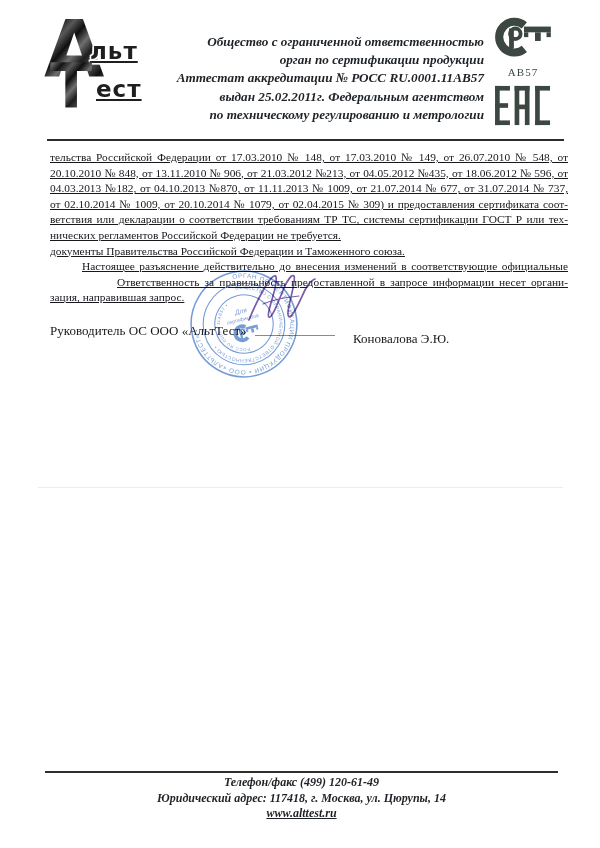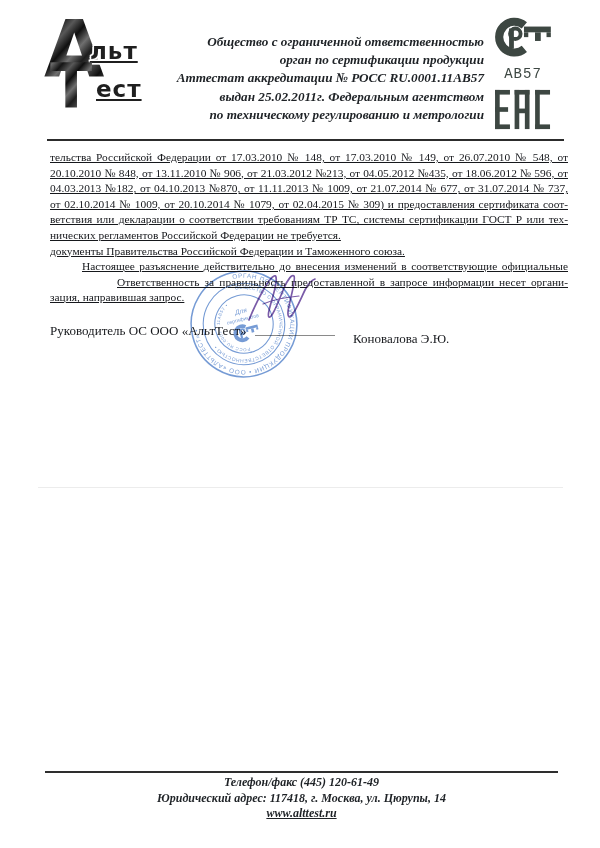--- a/index.html
+++ b/index.html
@@ -32,21 +32,21 @@
 
   .org-text {
     position:absolute; left:148px; top:33px; width:336px; text-align:right;
     font-weight:bold; font-style:italic; font-size:13.2px; line-height:18.2px;
     color:#1e2226;
   }
 
   .marks { position:absolute; left:478px; top:16px; width:90px; text-align:center; }
   .marks svg { display:block; margin:0 auto; }
   .rst-code {
-    font-family:Liberation Mono, monospace; font-size:14px; letter-spacing:1px;
+    font-family:Liberation Serif, serif; font-size:11px; letter-spacing:1px;
     color:#3d4742; margin-top:2px; font-weight:500;
   }
   .eac-wrap { margin-top:7px; }
 
   .header-rule { position:absolute; left:47px; top:139px; width:517px; height:2px; background:#2c2c2c; }
 
   
   .body-text { position:absolute; left:50px; top:150px; width:518px; font-size:11.4px; line-height:15.6px; color:#16181c;text-decoration:underline; }
   .body-line { text-align:justify; text-align-last:justify; white-space:normal; }
   .body-line.last { text-align:left; text-align-last:left; }
@@ -178,18 +178,18 @@
     <g fill="none" stroke="#7a5ba8" stroke-width="1.7" stroke-linecap="round">
       <path d="M6,50 C14,30 26,8 31,6 C35,4 33,16 30,26 C27,36 24,46 26,47 C29,49 36,30 41,18 C45,9 49,4 51,6 C53,9 48,26 46,36 C44,44 45,49 48,46 C53,41 58,28 62,20 C65,14 69,10 72,9"></path>
       <path d="M20,34 C30,30 44,27 56,26" stroke-width="1.2"></path>
     </g>
   </svg>
 
   <div class="artifact-line"></div>
 
   <div class="footer-rule"></div>
   <div class="footer-text">
-    <div>Телефон/факс (445) 120-61-49</div>
+    <div>Телефон/факс (499) 120-61-49</div>
     <div>Юридический адрес: 117418, г. Москва, ул. Цюрупы, 14</div>
     <div class="footer-site">www.alttest.ru</div>
   </div>
 
 </div>
 
 </body></html>

